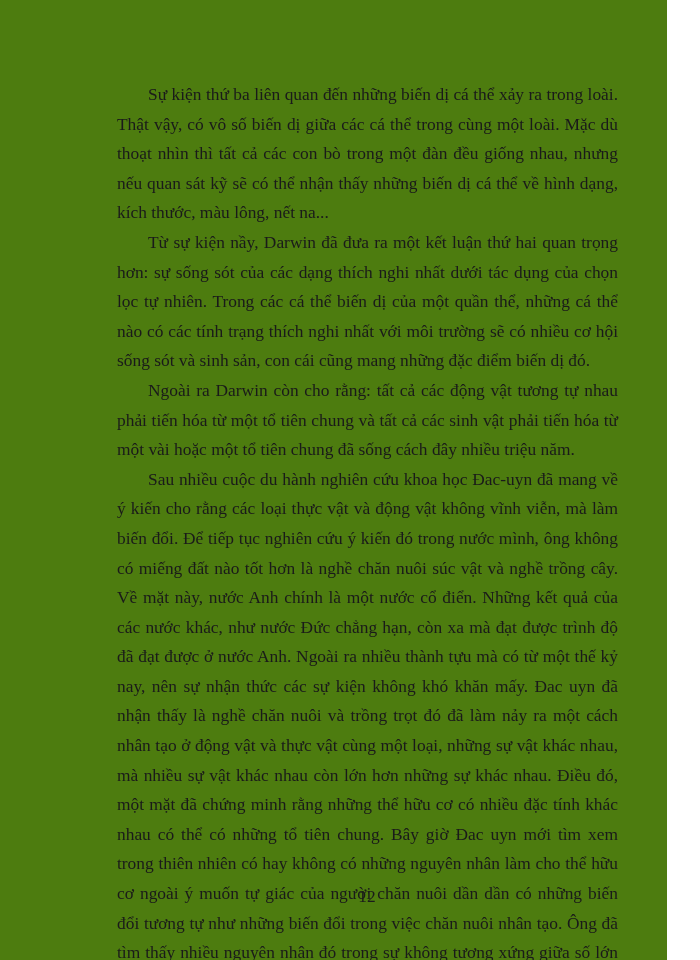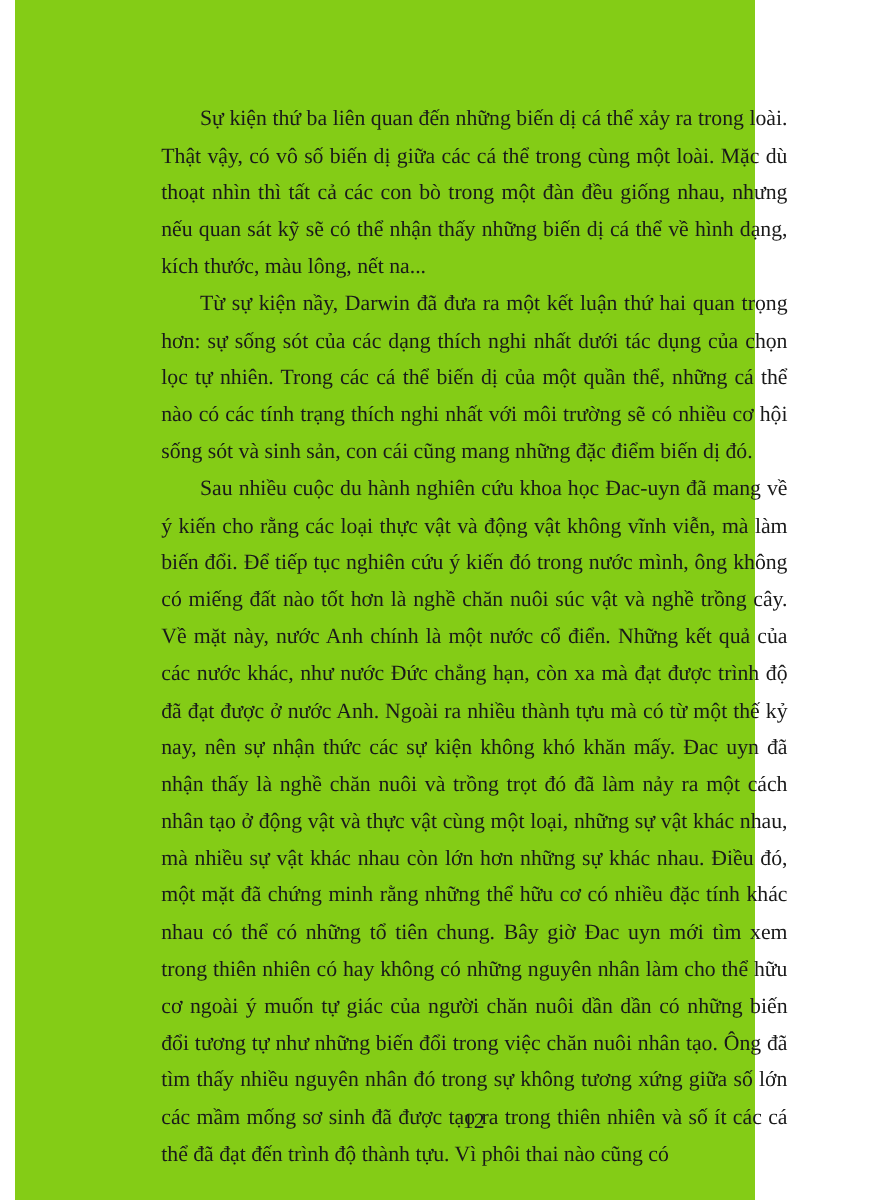--- a/index.html
+++ b/index.html
@@ -1,18 +1,18 @@
 <!DOCTYPE html>
 <html><head>
 <meta charset="utf-8">
 <style>
   html, body { margin: 0; padding: 0; background: #ffffff; }
   body { width: 700px; height: 960px; position: relative; overflow: hidden; }
   .page {
-    position: absolute; left: 12px; top: 0; width: 592px; height: 960px; background: #84cc16;
+    position: absolute; left: 0; top: 0; width: 667px; height: 960px; background: #4d7c0f;
   }
   .content {
     position: absolute; left: 117px; top: 80px; width: 501px;
     font-family: "Liberation Serif", serif;
     font-size: 17.4px;
     line-height: 29.6px;
     color: #1a1a1a;
     text-align: justify;
   }
   .content p { margin: 0; text-indent: 31px; }
@@ -23,16 +23,17 @@
     font-size: 17.4px; color: #1a1a1a;
   }
 </style>
 </head>
 <body>
 
 <div class="page">
   <div class="content">
     <p>Sự kiện thứ ba liên quan đến những biến dị cá thể xảy ra trong loài.  Thật vậy, có vô số biến dị giữa các cá thể trong cùng một loài.  Mặc dù thoạt nhìn thì tất cả các con bò trong một đàn đều giống nhau, nhưng nếu quan sát kỹ sẽ có thể nhận thấy những biến dị cá thể về hình dạng, kích thước, màu lông, nết na...</p>
     <p>Từ sự kiện nầy, Darwin đã đưa ra một kết luận thứ hai quan trọng hơn: sự sống sót của các dạng thích nghi nhất dưới tác dụng của chọn lọc tự nhiên.  Trong các cá thể biến dị của một quần thể, những cá thể nào có các tính trạng thích nghi nhất với môi trường sẽ có nhiều cơ hội sống sót và sinh sản, con cái cũng mang những đặc điểm biến dị đó.</p>
+    <p>Ngoài ra Darwin còn cho rằng: tất cả các động vật tương tự nhau phải tiến hóa từ một tổ tiên chung và tất cả các sinh vật phải tiến hóa từ một vài hoặc một tổ tiên chung đã sống cách đây nhiều triệu năm.</p>
     <p>Sau nhiều cuộc du hành nghiên cứu khoa học Đac-uyn đã mang về ý kiến cho rằng các loại thực vật và động vật không vĩnh viễn, mà làm biến đổi. Để tiếp tục nghiên cứu ý kiến đó trong nước mình, ông không có miếng đất nào tốt hơn là nghề chăn nuôi súc vật và nghề trồng cây. Về mặt này, nước Anh chính là một nước cổ điển. Những kết quả của các nước khác, như nước Đức chẳng hạn, còn xa mà đạt được trình độ đã đạt được ở nước Anh. Ngoài ra nhiều thành tựu mà có từ một thế kỷ nay, nên sự nhận thức các sự kiện không khó khăn mấy. Đac uyn đã nhận thấy là nghề chăn nuôi và trồng trọt đó đã làm nảy ra một cách nhân tạo ở động vật và thực vật cùng một loại, những sự vật khác nhau, mà nhiều sự vật khác nhau còn lớn hơn những sự khác nhau. Điều đó, một mặt đã chứng minh rằng những thể hữu cơ có nhiều đặc tính khác nhau có thể có những tổ tiên chung. Bây giờ Đac uyn mới tìm xem trong thiên nhiên có hay không có những nguyên nhân làm cho thể hữu cơ ngoài ý muốn tự giác của người chăn nuôi dần dần có những biến đổi tương tự như những biến đổi trong việc chăn nuôi nhân tạo. Ông đã tìm thấy nhiều nguyên nhân đó trong sự không tương xứng giữa số lớn các mầm mống sơ sinh đã được tạo ra trong thiên nhiên và số ít các cá thể đã đạt đến trình độ thành tựu. Vì phôi thai nào cũng có</p>
   </div>
   <div class="page-number">12</div>
 </div>
 
 </body></html>

